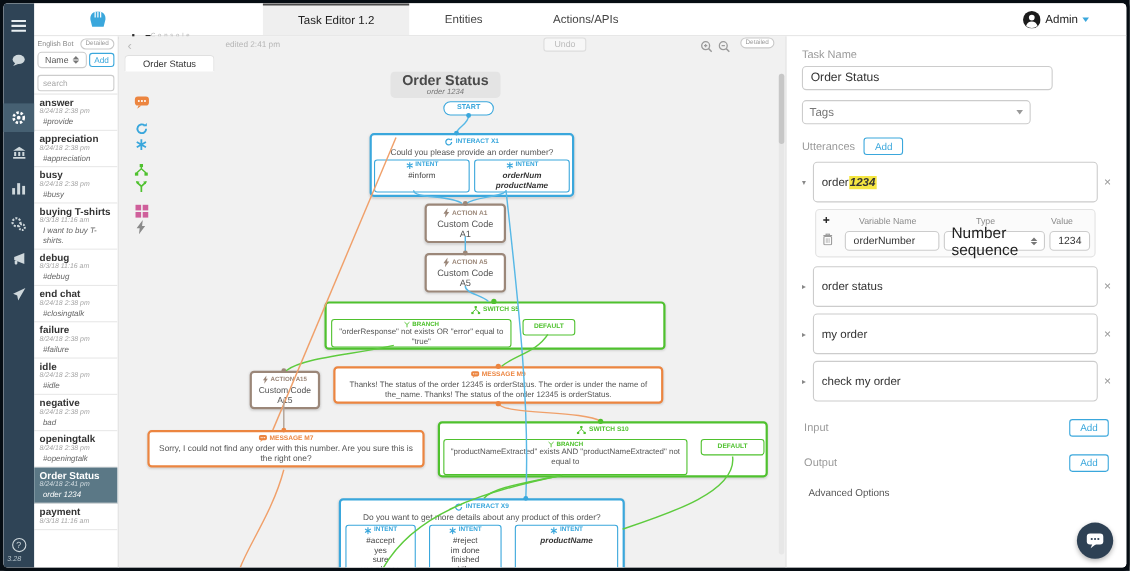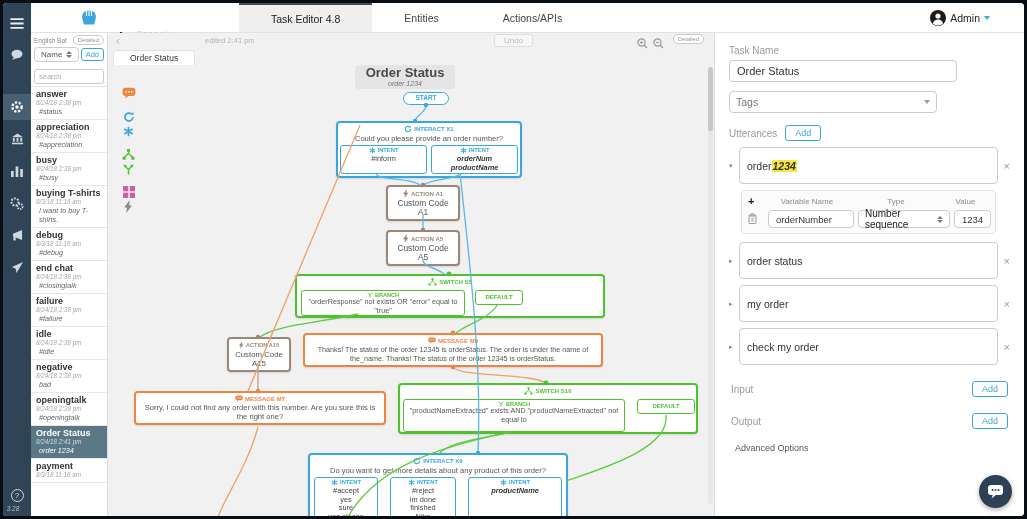--- a/index.html
+++ b/index.html
@@ -107,21 +107,21 @@
   .caret{font-size:7px;color:#888;width:6px;flex-shrink:0;cursor:pointer;}
   .utt-input{flex:1;height:37px;font-size:10.5px;}
   .hl{background:#f5e642;font-weight:bold;font-style:italic;padding:0 1px;}
   .close{color:#9a9a9a;font-size:11px;margin-left:2px;cursor:pointer;flex-shrink:0;}
   .var-table{margin:0 14px 8px 12px;border:1px solid #e3e3e3;border-radius:4px;background:#fbfbfb;padding:3px 4px 5px;}
   .var-head{display:grid;grid-template-columns:16px 86px 92px 1fr;align-items:center;font-size:8px;color:#8a8a8a;padding:1px 2px 3px;}
   .var-head .vh{text-align:center;}
   .var-plus{color:#222;font-size:11px;font-weight:bold;cursor:pointer;}
   .var-row{display:grid;grid-template-columns:16px 86px 92px 1fr;gap:4px;align-items:center;padding:0 2px;}
   .var-row .fake-input{height:18px;font-size:9.5px;}
-  .var-row .fake-select{height:18px;font-size:10px;color:#222;align-items:center;}
+  .var-row .fake-select{height:18px;font-size:14px;color:#222;align-items:center;}
   .updown{display:flex;flex-direction:column;gap:1px;margin-left:3px;}
   .updown i{width:0;height:0;border-left:3px solid transparent;border-right:3px solid transparent;display:block;}
   .updown .up{border-bottom:3.5px solid #777;}
   .updown .dn{border-top:3.5px solid #777;}
   .io-row{display:flex;align-items:center;justify-content:space-between;margin:16px 2px 2px;}
   .advanced{font-size:9px;color:#555;margin:14px 0 0 6px;cursor:pointer;}
   .fab{position:absolute;right:12px;bottom:8px;width:33px;height:33px;border-radius:50%;background:#2e4154;display:flex;align-items:center;justify-content:center;box-shadow:0 2px 5px rgba(0,0,0,.3);cursor:pointer;z-index:20;}
 </style>
 </head>
 <body>
@@ -190,21 +190,21 @@
         <svg width="20" height="17" viewBox="0 0 20 17">
               <path d="M3.2 9c-.6-4.6 2-7.6 6.8-7.6S17.4 4.4 16.8 9l-1.6 6.4H4.8z" fill="#3aa7dc"></path>
               <path d="M7.5 2v5M10 1.5v5.5M12.5 2v5" stroke="#fff" stroke-width="1.1"></path>
             </svg>
         <div class="brand-txt">
           <span class="brand-name">rulaī</span>
           <span class="brand-sub">Console</span>
         </div>
       </div>
       <div class="toptabs">
-        <div class="toptab active">Task Editor 4.8</div>
+        <div class="toptab active">Task Editor 1.2</div>
         <div class="toptab">Entities</div>
         <div class="toptab">Actions/APIs</div>
       </div>
       <div class="topspacer"></div>
       <div class="userbox">
         <svg width="16" height="16" viewBox="0 0 16 16">
               <circle cx="8" cy="8" r="8" fill="#1b1b1b"></circle>
               <circle cx="8" cy="6" r="2.6" fill="#fff"></circle>
               <path d="M2.8 13.6c.8-2.8 2.8-4 5.2-4s4.4 1.2 5.2 4a8 8 0 0 1-10.4 0z" fill="#fff"></path>
             </svg>
@@ -231,21 +231,21 @@
           <button class="btn-add">Add</button>
         </div>
         <div class="bp-search">
           <input placeholder="search" style="">
         </div>
         <div class="bp-list">
 
         <div class="bp-item">
             <div class="bp-name">answer</div>
             <div class="bp-date">8/24/18 2:38 pm</div>
-            <div class="bp-sample">#status</div>
+            <div class="bp-sample">#provide</div>
           </div>
               <div class="bp-item">
             <div class="bp-name">appreciation</div>
             <div class="bp-date">8/24/18 2:38 pm</div>
             <div class="bp-sample">#appreciation</div>
           </div>
               <div class="bp-item">
             <div class="bp-name">busy</div>
             <div class="bp-date">8/24/18 2:38 pm</div>
             <div class="bp-sample">#busy</div>

